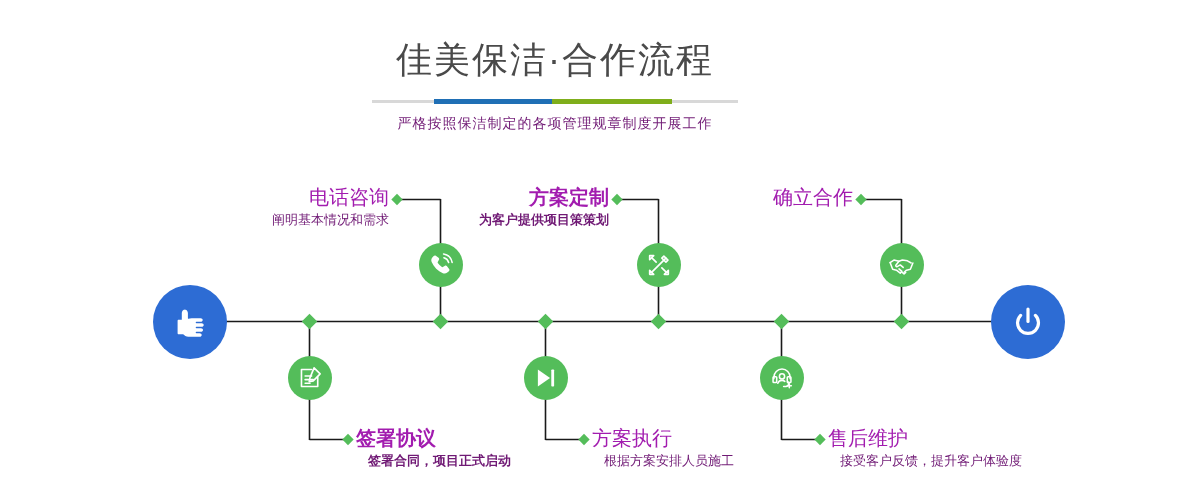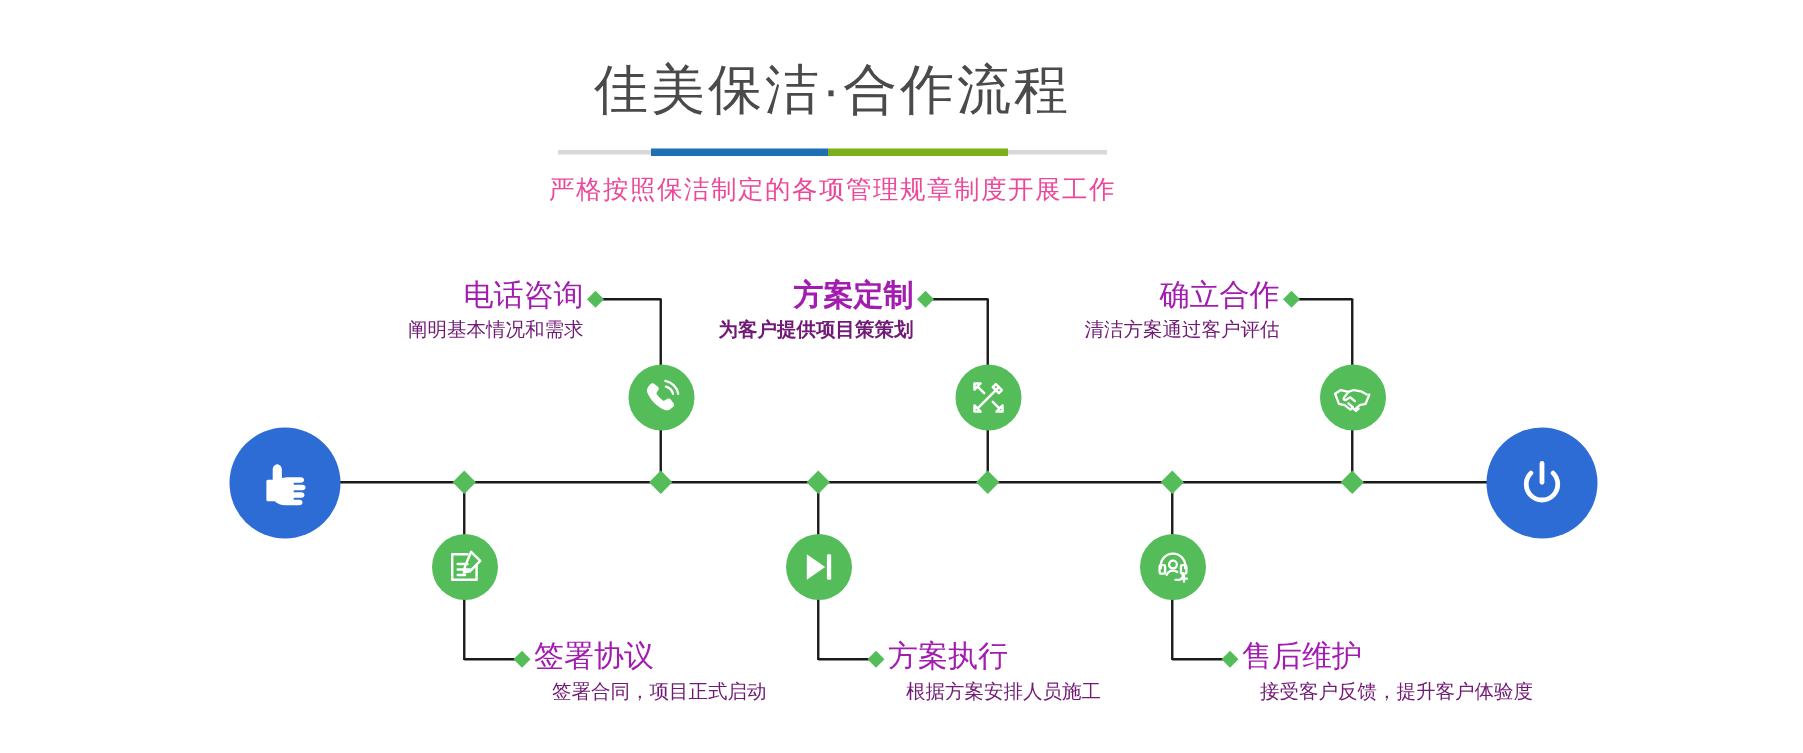--- a/index.html
+++ b/index.html
@@ -27,22 +27,22 @@
     position:relative;
     width:366px;
     height:3px;
     margin:18px auto 0 auto;
     background:#d8d8d8;
   }
   .divider .seg{position:absolute;top:-1px;height:5px;}
   .divider .seg-blue{left:62px;width:118px;}
   .divider .seg-green{left:180px;width:120px;}
   .subtitle{
-    font-size:17px;
-    color:#ec4899;
+    font-size:14px;
+    color:#701a75;
     margin-top:12px;
     letter-spacing:1px;
     white-space:nowrap;
     text-align:center;
   }
 
   
   .flow{position:absolute;left:0;top:0;width:1202px;height:502px;}
   .flow svg{position:absolute;left:0;top:0;}
 
@@ -220,24 +220,23 @@
       <div class="lbl-desc">阐明基本情况和需求</div>
     </div>
 
     <div class="label right-al" style="left:357px;top:187px;width:252px;font-weight:bold;">
       <div class="lbl-title">方案定制</div>
       <div class="lbl-desc">为客户提供项目策策划</div>
     </div>
 
     <div class="label right-al" style="left:601px;top:187px;width:252px;">
       <div class="lbl-title">确立合作</div>
-      <div class="lbl-desc">清洁方案通过客户评估</div>
-    </div>
-
-    <div class="label left-al" style="left:356px;top:428px;width:260px;">
+    </div>
+
+    <div class="label left-al" style="left:356px;top:428px;width:260px;font-weight:bold;">
       <div class="lbl-title">签署协议</div>
       <div class="lbl-desc" style="margin-left:12px;">签署合同，项目正式启动</div>
     </div>
 
     <div class="label left-al" style="left:828px;top:428px;width:280px;">
       <div class="lbl-title">售后维护</div>
       <div class="lbl-desc" style="margin-left:12px;">接受客户反馈，提升客户体验度</div>
     </div>
 
     <div class="label left-al" style="left:592px;top:428px;width:260px;">

